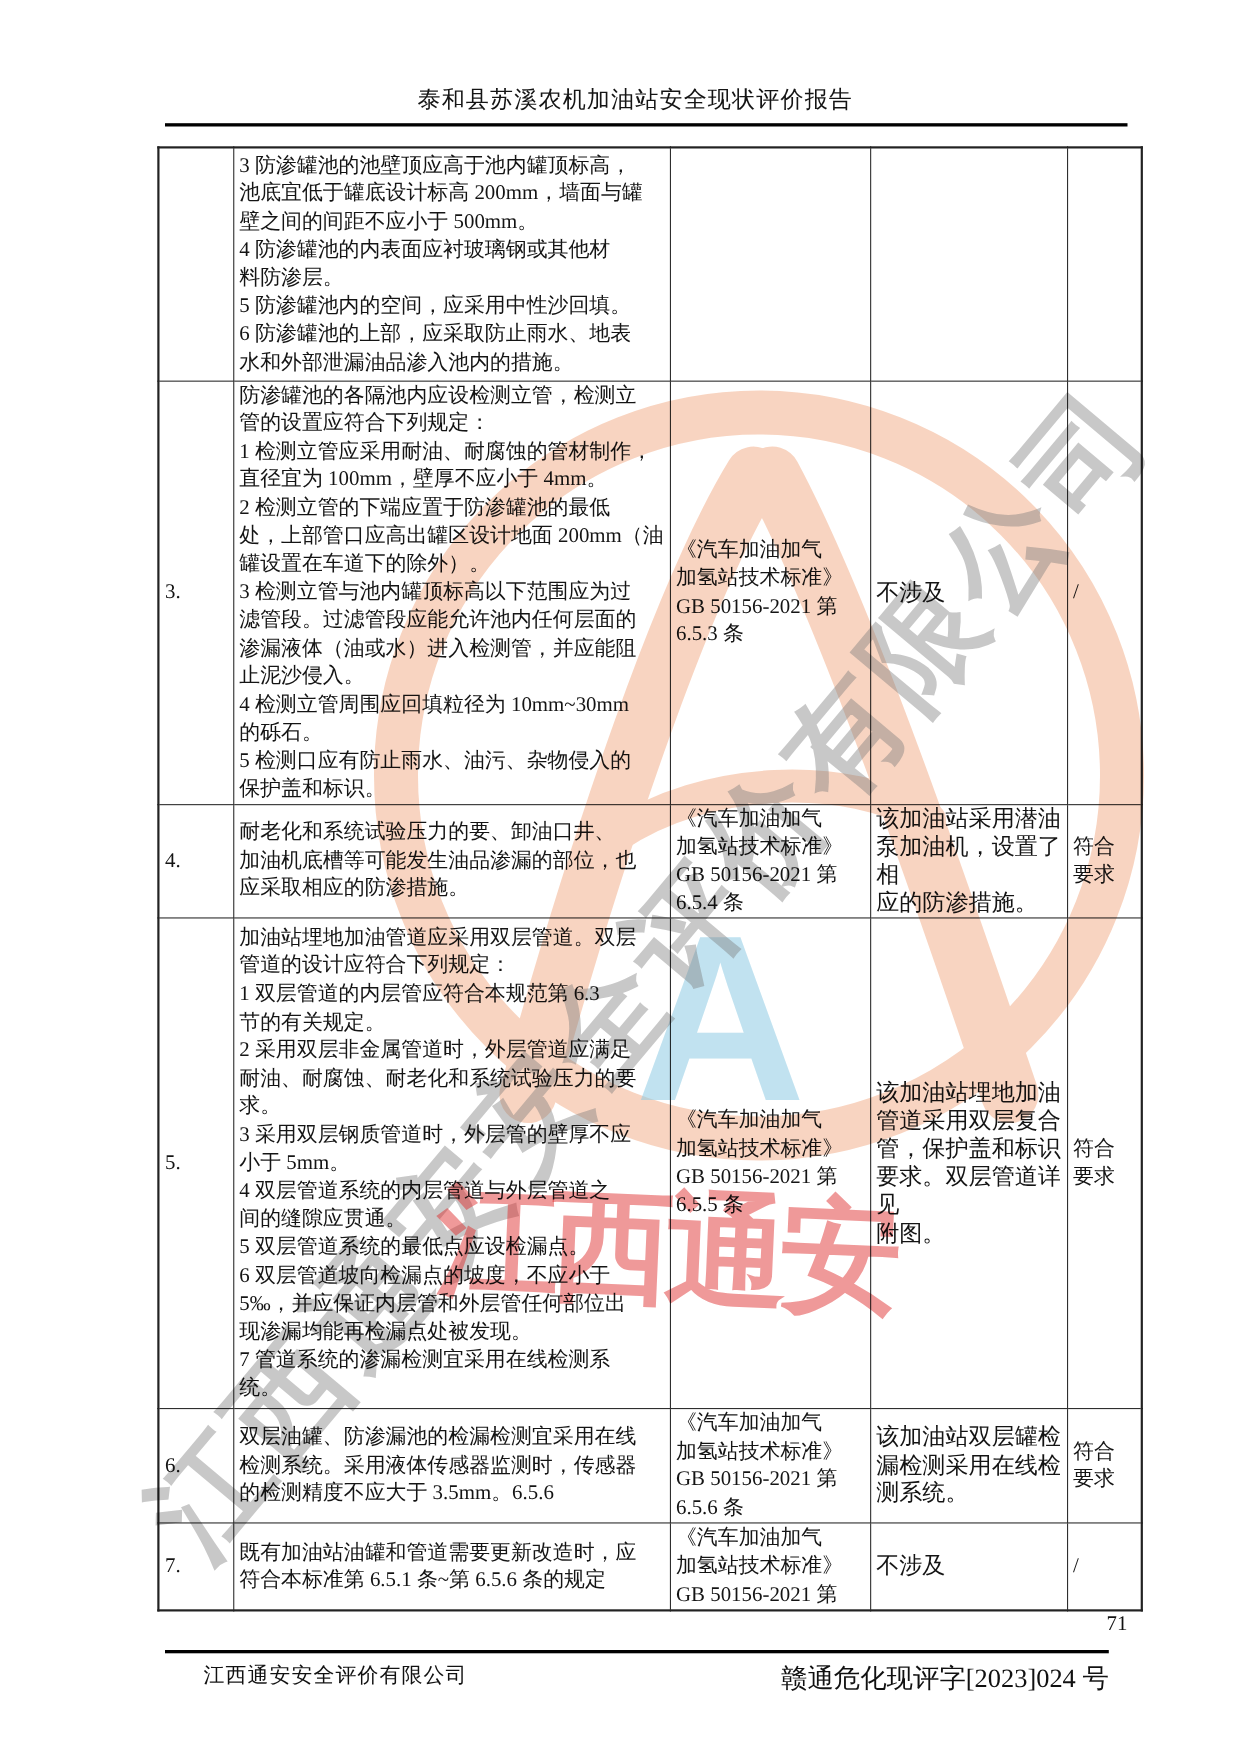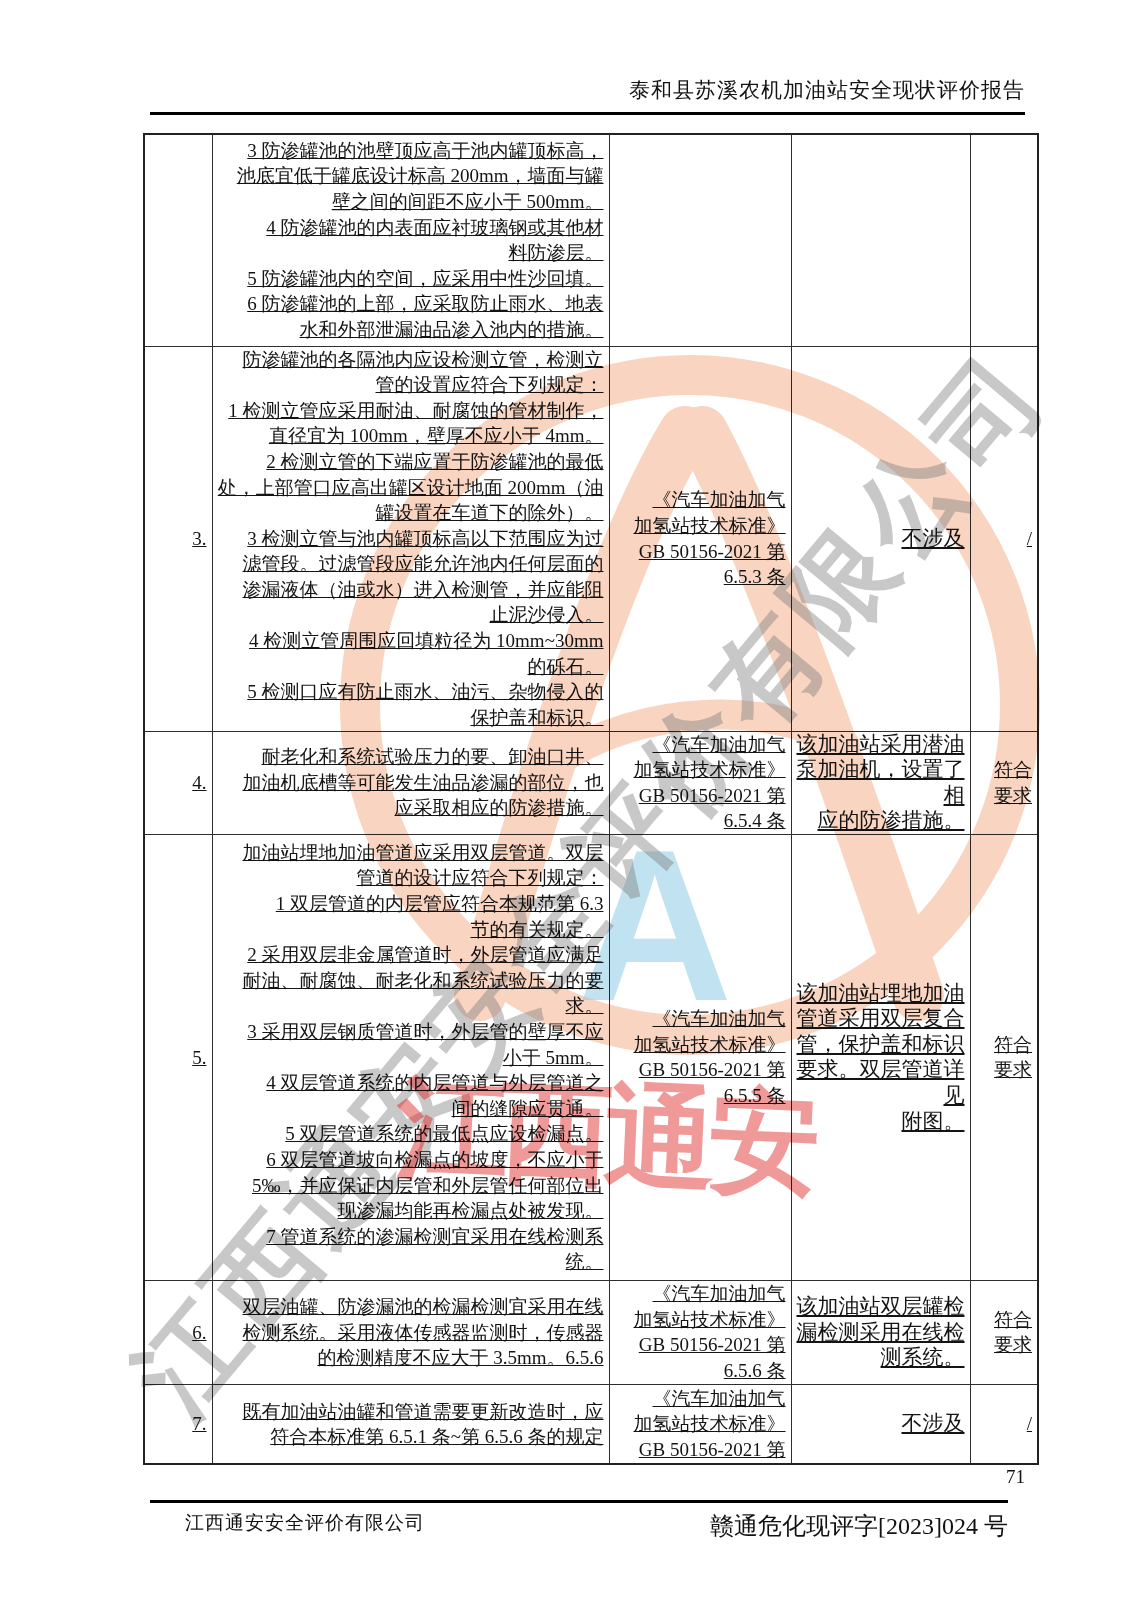--- a/index.html
+++ b/index.html
@@ -4,35 +4,35 @@
 <style>
   html,body{margin:0;padding:0;}
   body{
     width:1131px;height:1600px;position:relative;overflow:hidden;
     background:#ffffff;
     font-family:"Liberation Serif","DejaVu Serif",serif;
     color:#111;
   }
   
   .doc-title{
-    position:absolute;top:76px;left:150px;width:875px;
-    text-align:right;font-size:21px;letter-spacing:1px;color:#141414;
+    position:absolute;top:76px;left:140px;width:875px;
+    text-align:center;font-size:21px;letter-spacing:1px;color:#141414;
   }
   .header-rule{position:absolute;top:112px;left:150px;width:875px;height:3px;background:#000;}
   
   table.eval{
     position:absolute;left:143px;top:133px;width:894px;
     border-collapse:collapse;table-layout:fixed;
     font-size:19px;color:#141414;
   }
   table.eval td{
     border:1.5px solid #2e2e2e;
-    vertical-align:middle;text-align:right;
+    vertical-align:middle;text-align:left;
     white-space:pre-line;overflow:hidden;
-    padding:0 5px;line-height:25.6px;text-decoration:underline;
+    padding:0 5px;line-height:25.6px;
   }
   table.eval{border:2px solid #222;}
   col.c-no{width:68px;}
   col.c-content{width:397px;}
   col.c-standard{width:182px;}
   col.c-result{width:179px;}
   col.c-ok{width:68px;}
   tr.r0{height:212px;} tr.r1{height:385px;} tr.r2{height:102px;}
   tr.r3{height:446px;} tr.r4{height:104px;} tr.r5{height:80px;}
   td.cell-result{font-size:21px;padding:0 3px;}

